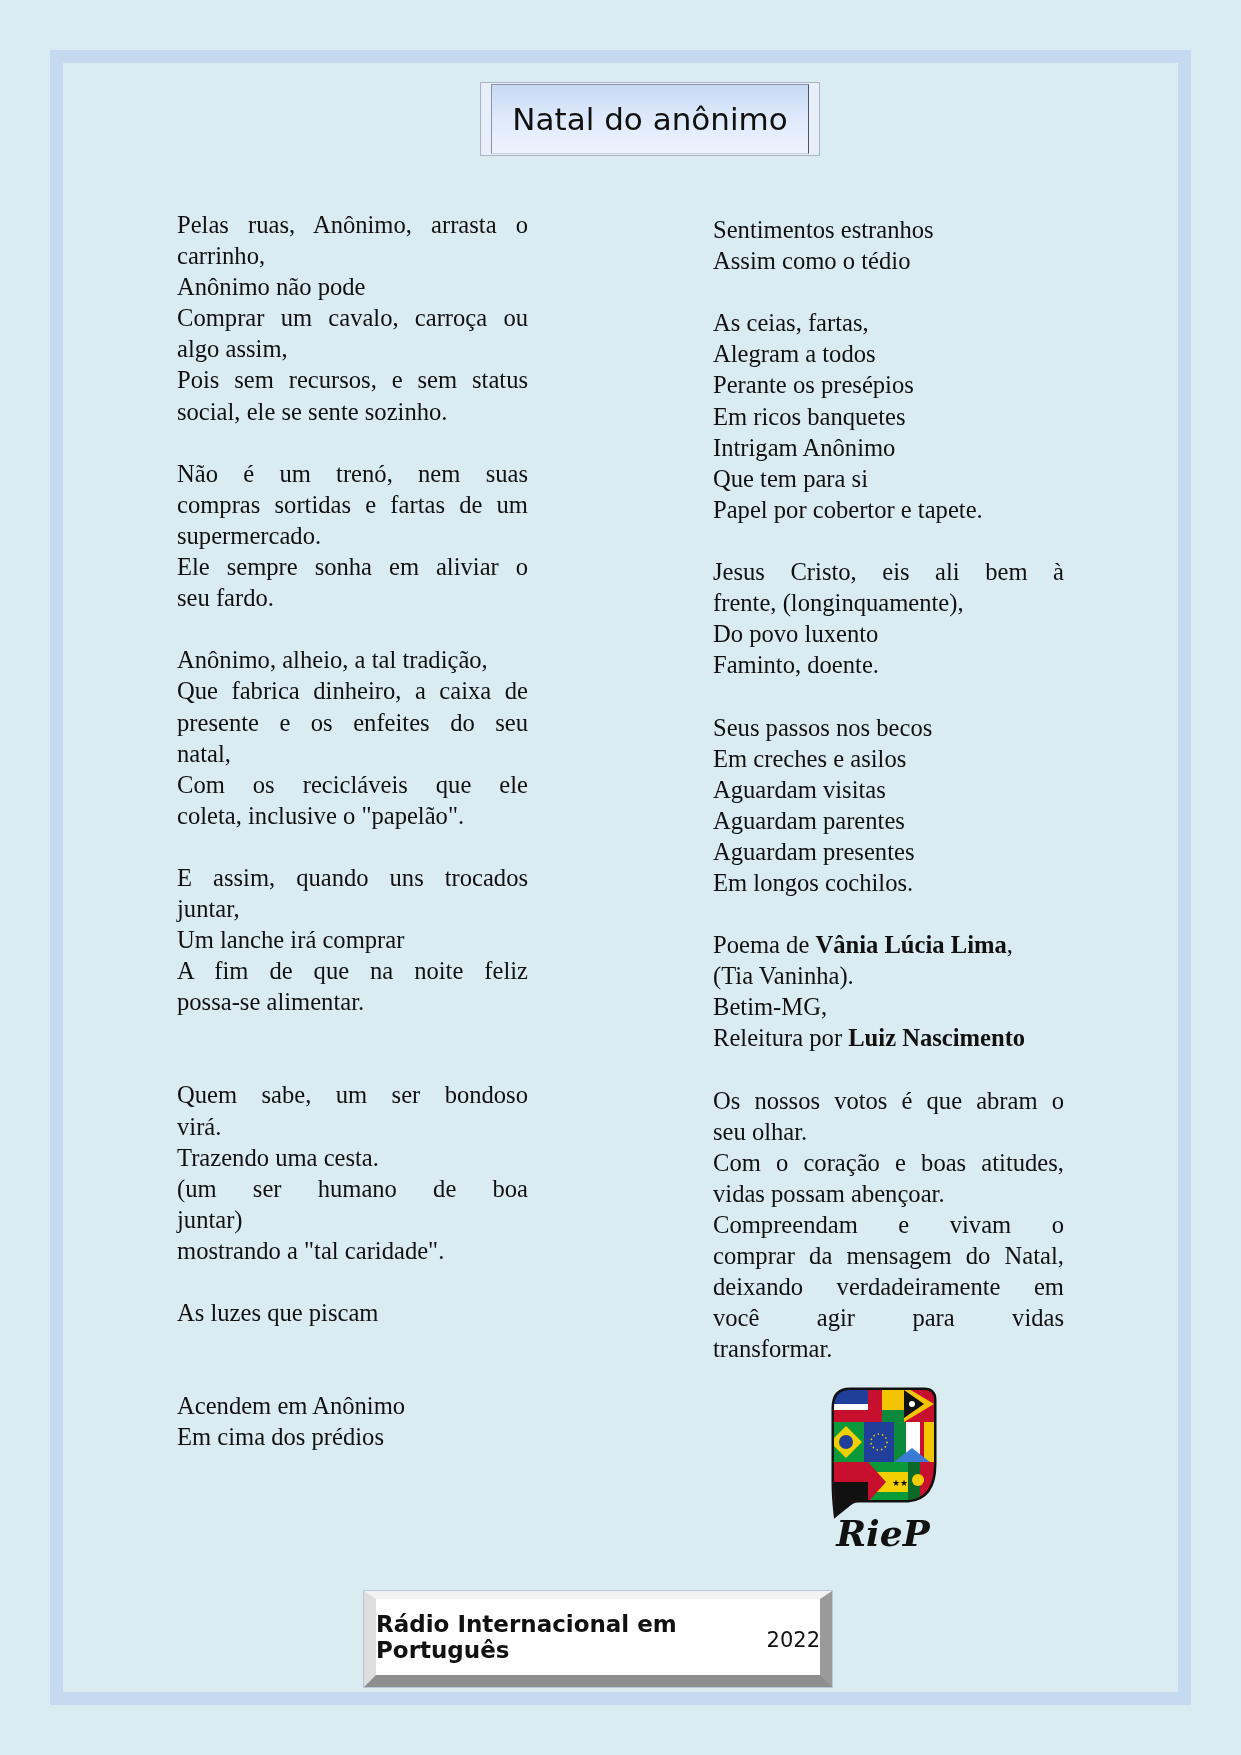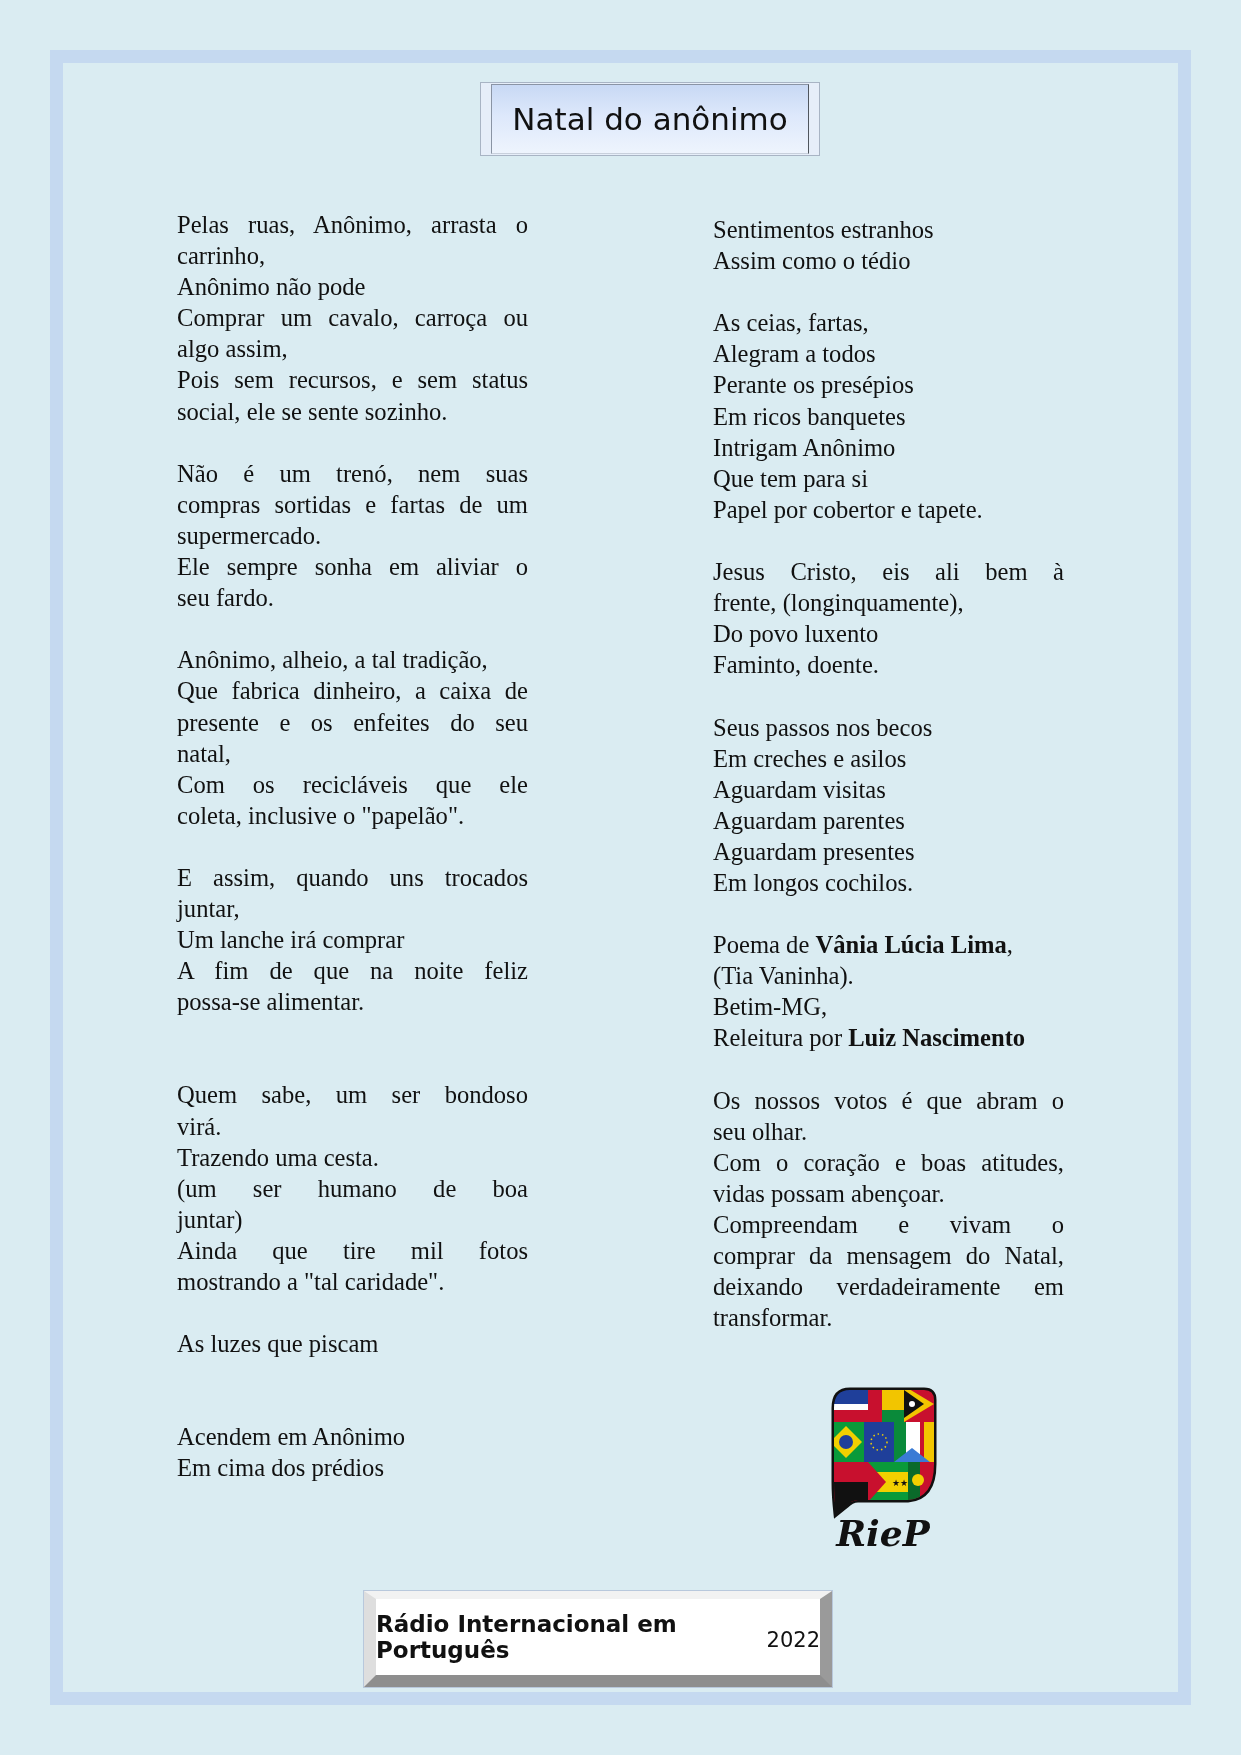--- a/index.html
+++ b/index.html
@@ -89,21 +89,20 @@
       <span class="line">Um lanche irá comprar</span>
       <span class="line full">A fim de que na noite feliz</span>
       <span class="line">possa-se alimentar.</span>
     </div>
     <div class="stanza">
       <span class="line full">Quem sabe, um ser bondoso</span>
       <span class="line">virá.</span>
       <span class="line">Trazendo uma cesta.</span>
       <span class="line full">(um ser humano de boa</span>
       <span class="line">juntar)</span>
-      <span class="line full">Ainda que tire mil fotos</span>
       <span class="line">mostrando a "tal caridade".</span>
     </div>
     <div class="stanza gap2">
       <span class="line">As luzes que piscam</span>
     </div>
     <div class="stanza">
       <span class="line">Acendem em Anônimo</span>
       <span class="line">Em cima dos prédios</span>
     </div>
   </div>
@@ -144,20 +143,21 @@
     <span class="line"><span>Releitura por </span><b>Luiz Nascimento</b></span>
   </div>
   <div class="stanza" id="closing">
       <span class="line full">Os nossos votos é que abram o</span>
       <span class="line">seu olhar.</span>
       <span class="line full">Com o coração e boas atitudes,</span>
       <span class="line">vidas possam abençoar.</span>
       <span class="line full">Compreendam e vivam o</span>
       <span class="line full">comprar da mensagem do Natal,</span>
       <span class="line full">deixando verdadeiramente em</span>
+      <span class="line full">você agir para vidas</span>
       <span class="line">transformar.</span>
     </div>
 </div>
 
 <div class="logo">
   <svg width="110" height="168" viewBox="0 0 110 168">
     <defs>
       <clipPath id="bubble">
         <path d="M22,4 H96 Q106,4 106,14 V78 Q106,112 80,114 H30 Q24,114 18,120 L8,128 Q6,110 6,96 V22 Q6,4 22,4 Z"></path>
       </clipPath>

